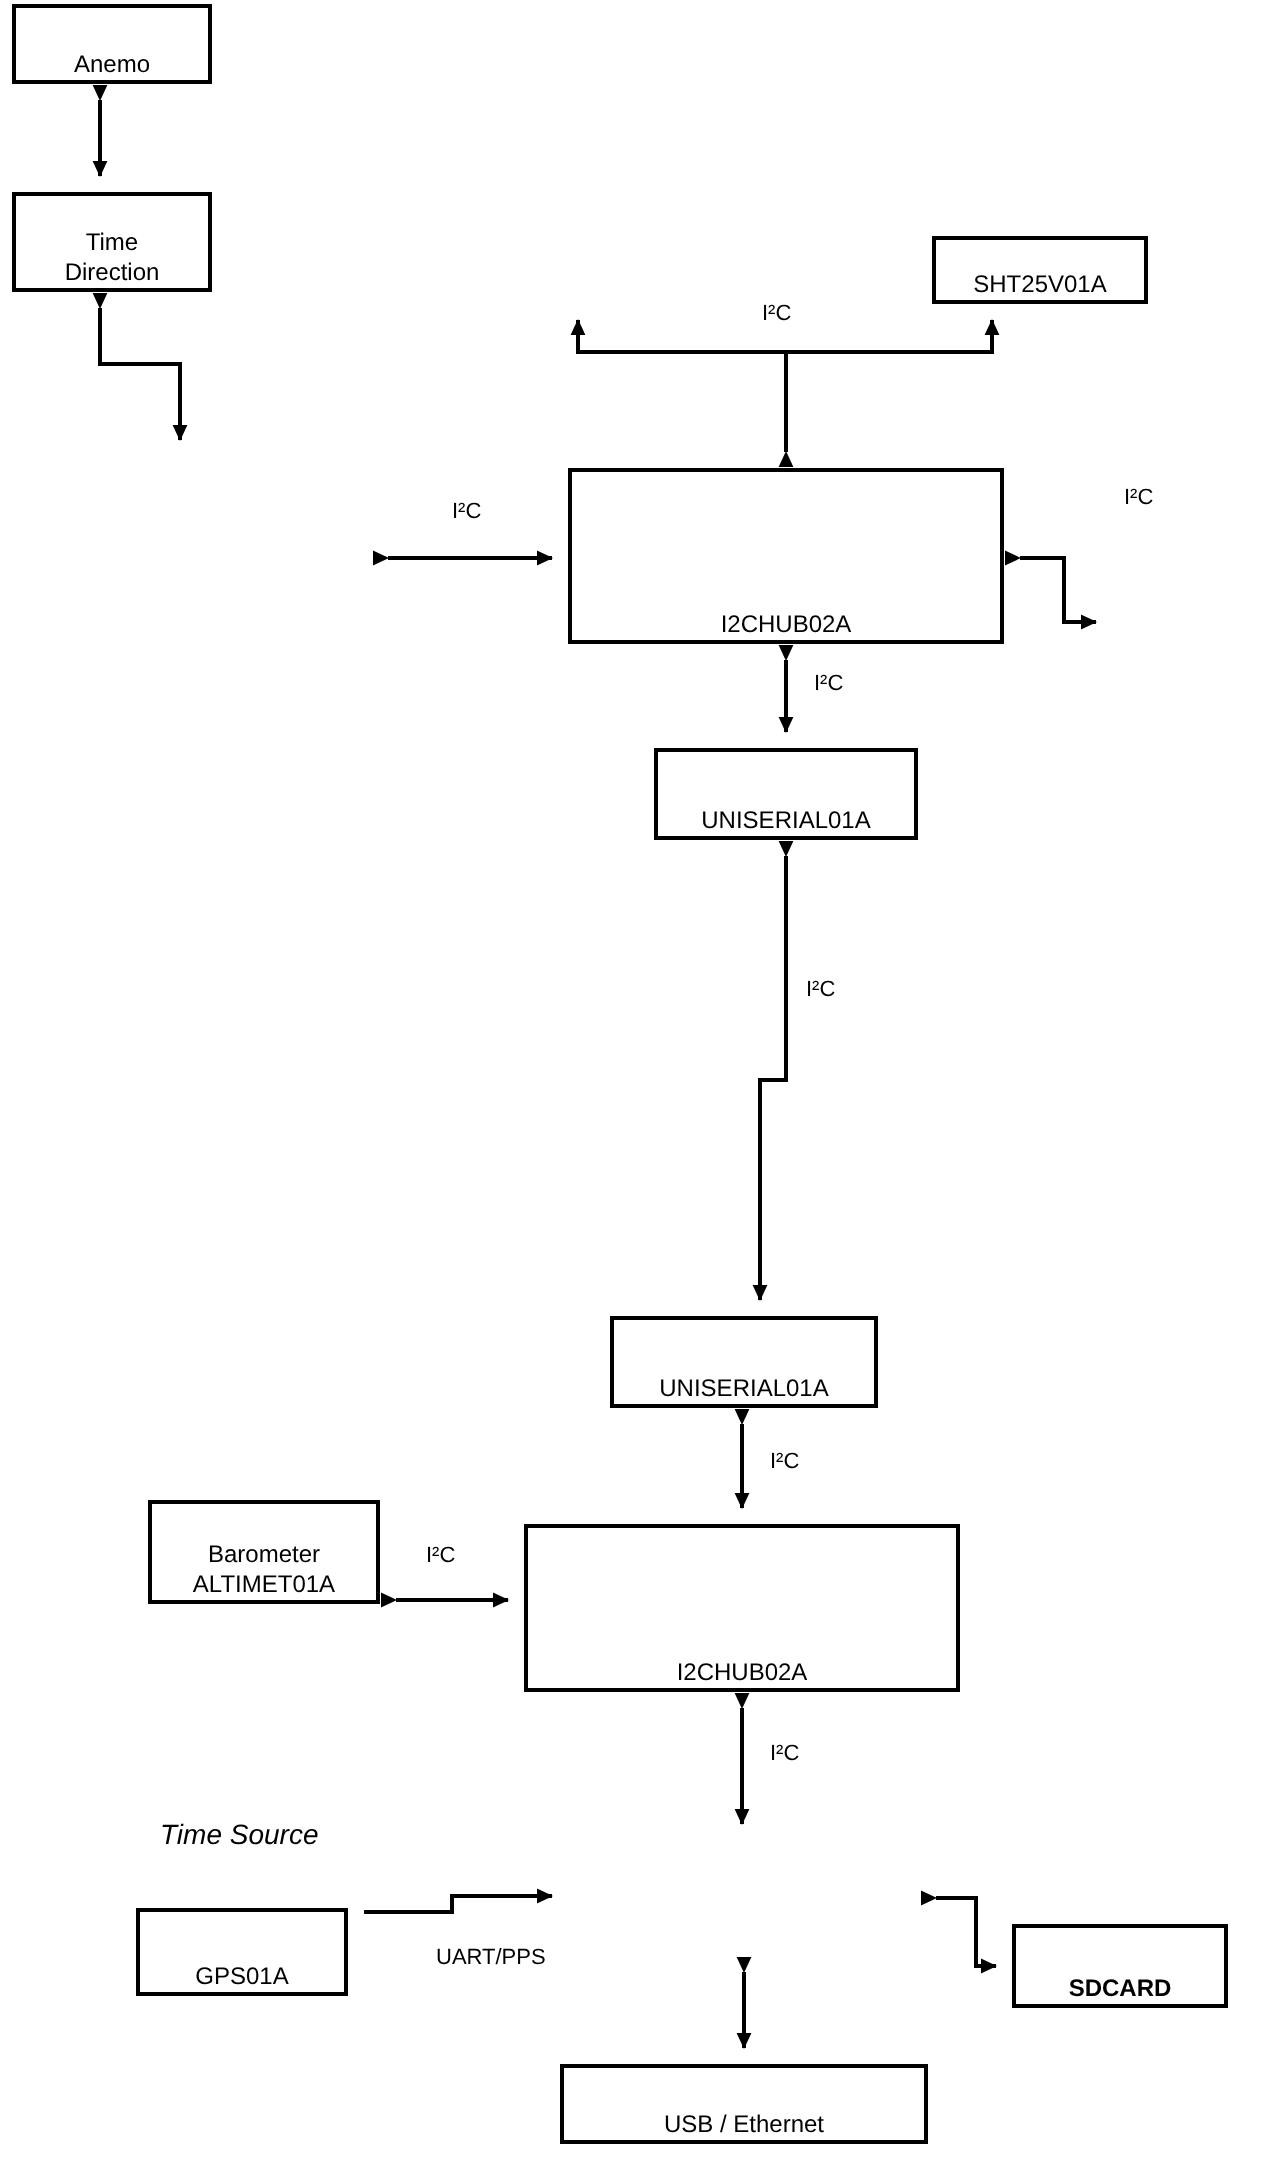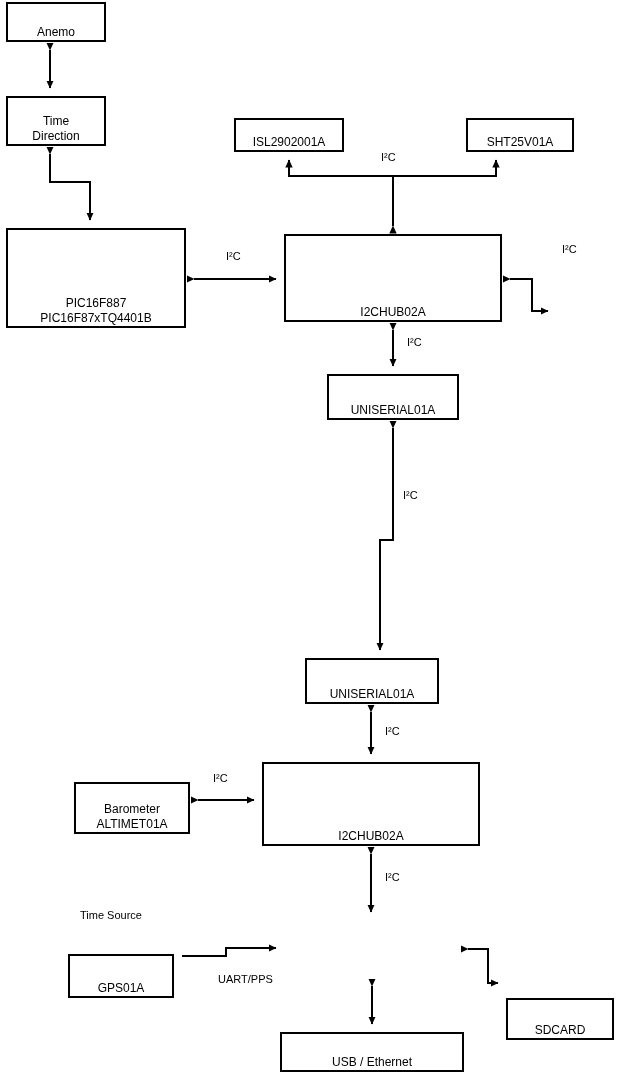--- a/index.html
+++ b/index.html
@@ -39,24 +39,25 @@
   .edgelabel {
     position: absolute;
     font-size: 11px;
     color: #000000;
     white-space: nowrap;
     z-index: 4;
     background: transparent;
   }
   .freetext {
     position: absolute;
-    font-size: 11px;
+    font-size: 14px;
     color: #000000;
     white-space: nowrap;
     z-index: 4;
+    font-style: italic;
   }
   svg#wires {
     position: absolute;
     left: 0;
     top: 0;
     width: 640px;
     height: 1089px;
     z-index: 1;
     pointer-events: none;
   }
@@ -103,50 +104,43 @@
     </g>
   </svg>
 
   <div class="node" style="left:6px;top:2px;width:100px;height:40px;">
     <span class="lbl">Anemo</span>
   </div>
   <div class="node" style="left:6px;top:96px;width:100px;height:50px;">
     <span class="lbl">Time
 Direction</span>
   </div>
-  <div class="node" style="left:6px;top:228px;width:180px;height:100px;">
-    <span class="lbl">PIC16F887
-PIC16F87xTQ4401B</span>
-  </div>
-  <div class="node" style="left:234px;top:118px;width:110px;height:34px;">
-    <span class="lbl">ISL2902001A</span>
-  </div>
   <div class="node" style="left:442px;top:118px;width:108px;height:34px;margin-left:24px;">
     <span class="lbl">SHT25V01A</span>
   </div>
   <div class="node" style="left:284px;top:234px;width:218px;height:88px;">
     <span class="lbl">I2CHUB02A</span>
   </div>
   <div class="node" style="left:327px;top:374px;width:132px;height:46px;">
     <span class="lbl">UNISERIAL01A</span>
   </div>
   <div class="node" style="left:305px;top:658px;width:134px;height:46px;">
     <span class="lbl">UNISERIAL01A</span>
   </div>
   <div class="node" style="left:262px;top:762px;width:218px;height:84px;">
     <span class="lbl">I2CHUB02A</span>
   </div>
-  <div class="node" style="left:74px;top:782px;width:116px;height:52px;">
+  <div class="node" style="left:74px;top:750px;width:116px;height:52px;">
     <span class="lbl">Barometer
 ALTIMET01A</span>
   </div>
   <div class="node" style="left:68px;top:934px;width:106px;height:44px;margin-top:20px;">
     <span class="lbl">GPS01A</span>
   </div>
-  <div class="node" style="left:506px;top:998px;width:108px;height:42px;">
+  <div class="node" style="left:506px;top:962px;width:108px;height:42px;font-weight:bold;">
     <span class="lbl">SDCARD</span>
   </div>
   <div class="node" style="left:280px;top:1032px;width:184px;height:40px;">
     <span class="lbl">USB / Ethernet</span>
   </div>
 
   <div class="edgelabel" style="left:381px;top:151px;">I²C</div>
   <div class="edgelabel" style="left:226px;top:250px;">I²C</div>
   <div class="edgelabel" style="left:562px;top:243px;">I²C</div>
   <div class="edgelabel" style="left:407px;top:336px;">I²C</div>

